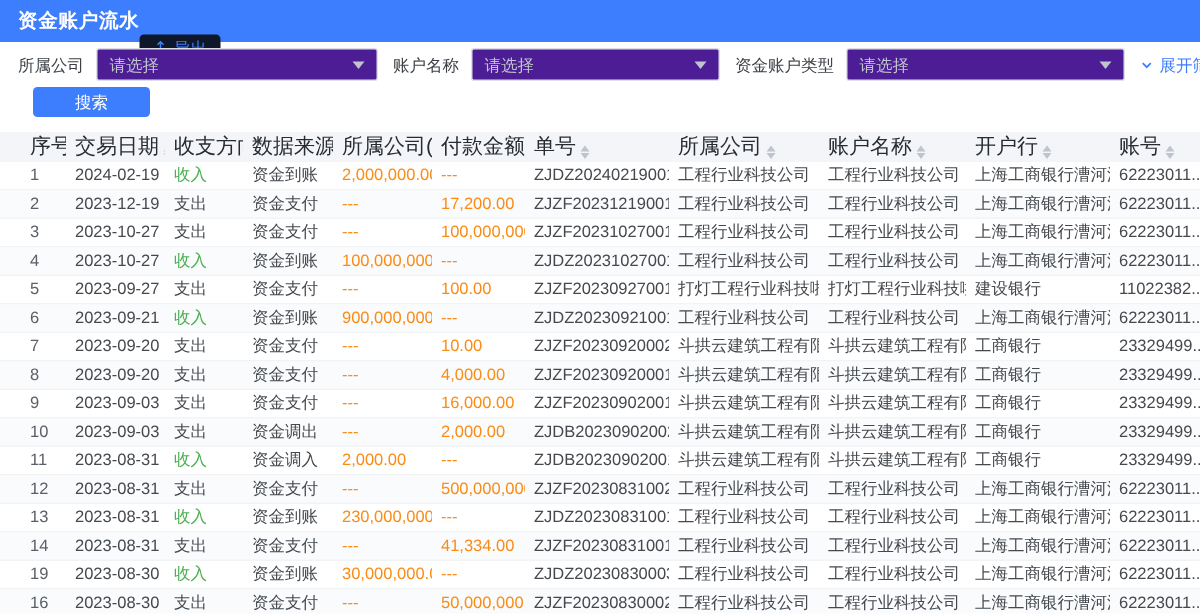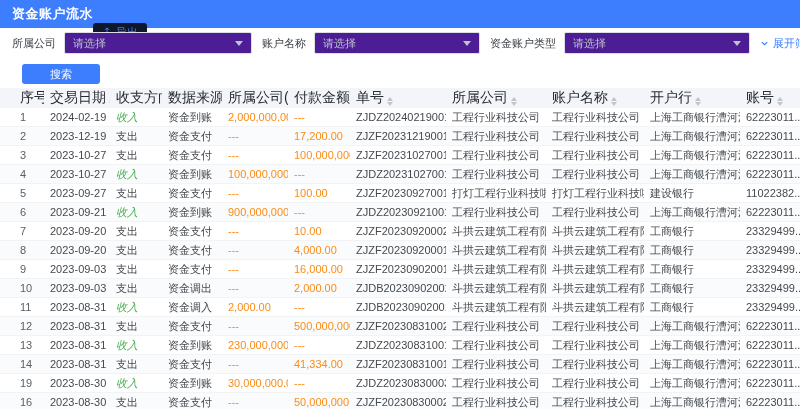--- a/index.html
+++ b/index.html
@@ -25,39 +25,39 @@
     display:flex;align-items:center;justify-content:space-between;padding:0 8px;cursor:pointer;}
   .sel-company{width:188px;}
   .sel-account{width:166px;}
   .sel-type{width:186px;}
   .ph{color:#C0C4CC;}
   .caret{width:0;height:0;border-left:4px solid transparent;border-right:4px solid transparent;
     border-top:5px solid #C0C4CC;}
   .expand{margin-left:auto;display:flex;align-items:center;gap:4px;color:var(--primary);
     cursor:pointer;text-decoration:none;white-space:nowrap;}
   .expand svg{display:block;}
-  .actions{height:26px;display:flex;align-items:flex-end;padding:0 12px 0 22px;}
+  .actions{height:26px;display:flex;align-items:flex-start;padding:0 12px 0 22px;}
   .btn{height:20px;border:none;border-radius:3px;font-size:11px;cursor:pointer;}
   .btn.primary{background:var(--primary);color:#fff;min-width:78px;}
   .btn.light{background:var(--primary-light);color:var(--primary);min-width:80px;}
   .table-wrap{width:800px;overflow:hidden;margin-top:4px;}
   table{width:830px;border-collapse:collapse;table-layout:fixed;}
   thead th{height:20px;background:var(--header-bg);color:#272C33;font-weight:500;
     text-align:left;padding:0 6px;white-space:nowrap;overflow:hidden;font-size:14px;}
   thead th:first-child{padding-left:20px;}
   .sort{display:inline-flex;flex-direction:column;gap:1px;margin-left:3px;vertical-align:1px;cursor:pointer;}
   .sort i{display:block;width:0;height:0;border-left:3px solid transparent;border-right:3px solid transparent;}
   .sort .up{border-bottom:4px solid #C0C4CC;}
   .sort .dn{border-top:4px solid #C0C4CC;}
   tbody td{height:18px;line-height:18px;padding:0 6px;white-space:nowrap;overflow:hidden;
     border-bottom:1px solid #F2F3F5;color:#45494E;}
   tbody td:first-child{padding-left:20px;color:#5b6066;}
   tbody tr:nth-child(even){background:#FAFBFC;}
   td.amount{color:var(--amount);}
-  td.dir-in{color:var(--income);font-style:italic;}
+  td.dir-in{color:var(--income);}
   td.dir-out{color:#45494E;}
 </style>
 </head>
 <body>
 
 <div class="app">
 
   <header class="topbar">
     <span class="title">资金账户流水</span>
     <button class="export-btn">

